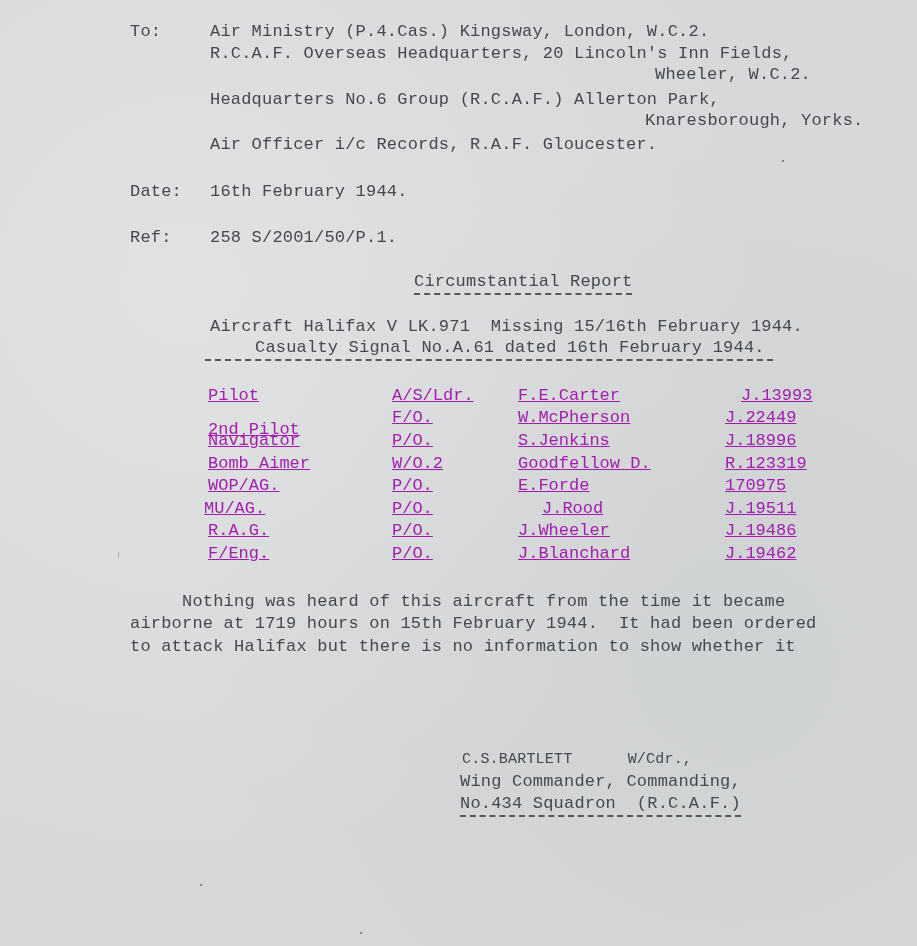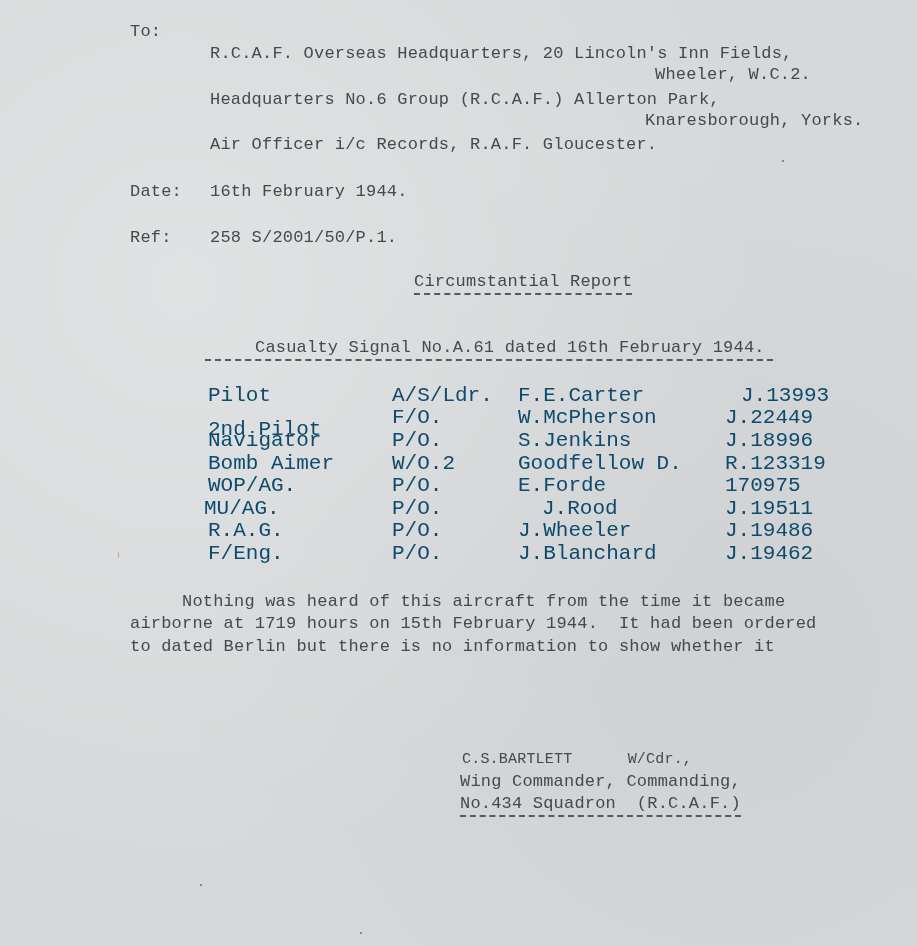--- a/index.html
+++ b/index.html
@@ -28,47 +28,49 @@
       font-size: 17px;
       line-height: 20px;
       white-space: pre;
       letter-spacing: 0.2px;
       color: #45484e;
     }
     .u {
       border-bottom: 2px dashed #55585d;
       padding-bottom: 1px;
     }
-    .row { position: absolute; font-size: 21px; line-height: 20px; white-space: pre; color: #0c4a6e; }
+    .row { position: absolute; font-size: 17px; line-height: 20px; white-space: pre; color: #a21caf; text-decoration: underline; }
     .speck {
       position: absolute;
       width: 2px; height: 2px;
       background: #6a6d72;
       border-radius: 50%;
     }
   </style>
 </head>
 <body>
 
 <div class="doc">
 
   <div class="t" style="left:130px;top:22px;">To:</div>
+  <div class="t" style="left:210px;top:22px;">Air Ministry (P.4.Cas.) Kingsway, London, W.C.2.</div>
   <div class="t" style="left:210px;top:44px;">R.C.A.F. Overseas Headquarters, 20 Lincoln's Inn Fields,</div>
   <div class="t" style="left:655px;top:65px;">Wheeler, W.C.2.</div>
   <div class="t" style="left:210px;top:90px;">Headquarters No.6 Group (R.C.A.F.) Allerton Park,</div>
   <div class="t" style="left:645px;top:111px;">Knaresborough, Yorks.</div>
   <div class="t" style="left:210px;top:135px;">Air Officer i/c Records, R.A.F. Gloucester.</div>
 
   <div class="t" style="left:130px;top:182px;">Date:</div>
   <div class="t" style="left:210px;top:182px;">16th February 1944.</div>
   <div class="t" style="left:130px;top:228px;">Ref:</div>
   <div class="t" style="left:210px;top:228px;">258 S/2001/50/P.1.</div>
 
   <div class="t u" style="left:414px;top:272px;">Circumstantial Report</div>
 
+  <div class="t" style="left:210px;top:317px;">Aircraft Halifax V LK.971  Missing 15/16th February 1944.</div>
   <div class="t u" style="left:205px;top:338px;padding-left:50px;padding-right:8px;">Casualty Signal No.A.61 dated 16th February 1944.</div>
 
   <div>
     <div class="row" style="left:208px;top:386px;">Pilot</div>
     <div class="row" style="left:392px;top:386px;">A/S/Ldr.</div>
     <div class="row" style="left:518px;top:386px;">F.E.Carter</div>
     <div class="row" style="left:725px;top:386px;margin-left:16px;">J.13993</div>
 
     <div class="row" style="left:208px;top:408px;margin-top:12px;">2nd Pilot</div>
     <div class="row" style="left:392px;top:408px;">F/O.</div>
@@ -101,21 +103,21 @@
     <div class="row" style="left:725px;top:521px;">J.19486</div>
 
     <div class="row" style="left:208px;top:544px;">F/Eng.</div>
     <div class="row" style="left:392px;top:544px;">P/O.</div>
     <div class="row" style="left:518px;top:544px;">J.Blanchard</div>
     <div class="row" style="left:725px;top:544px;">J.19462</div>
   </div>
 
   <div class="t" style="left:130px;top:592px;">     Nothing was heard of this aircraft from the time it became</div>
   <div class="t" style="left:130px;top:614px;">airborne at 1719 hours on 15th February 1944.  It had been ordered</div>
-  <div class="t" style="left:130px;top:637px;">to dated Berlin but there is no information to show whether it</div>
+  <div class="t" style="left:130px;top:637px;">to attack Halifax but there is no information to show whether it</div>
 
   <div class="t" style="left:462px;top:750px;font-size:15px;">C.S.BARTLETT      W/Cdr.,</div>
   <div class="t" style="left:460px;top:772px;">Wing Commander, Commanding,</div>
   <div class="t u" style="left:460px;top:794px;">No.434 Squadron  (R.C.A.F.)</div>
 
   <div class="speck" style="left:200px;top:884px;"></div>
   <div class="speck" style="left:782px;top:160px;"></div>
   <div class="speck" style="left:360px;top:932px;"></div>
   <div class="speck" style="left:118px;top:552px;width:1px;height:6px;background:#b8a070;"></div>
 </div>

